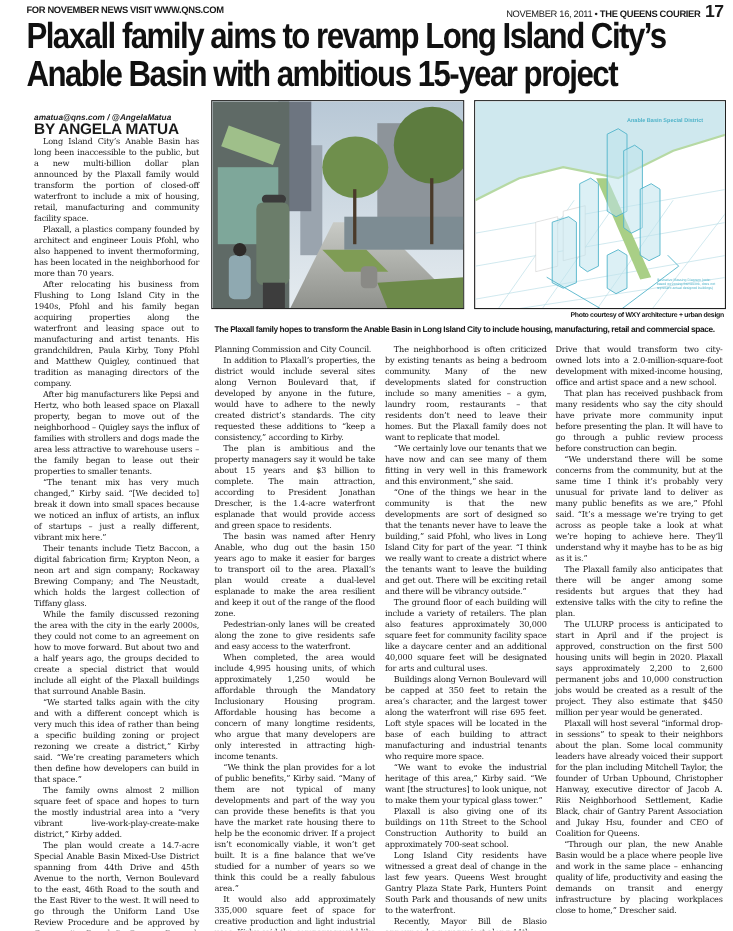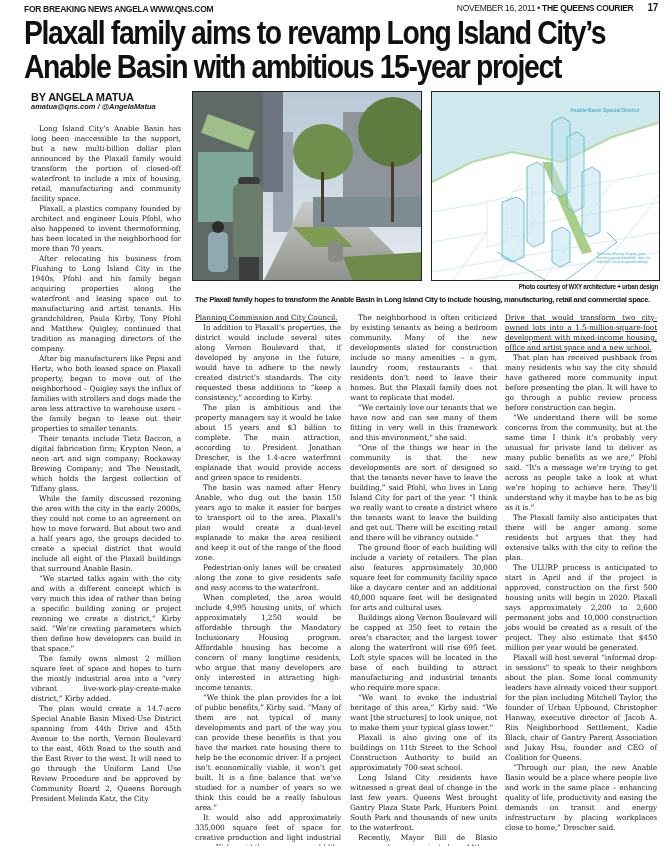--- a/index.html
+++ b/index.html
@@ -4,34 +4,34 @@
 <style>
   * { box-sizing: border-box; margin: 0; padding: 0; }
   html, body { width: 666px; height: 846px; background: #ffffff; overflow: hidden; }
   body { position: relative; font-family: "DejaVu Serif", serif; color: #1a1a1a; }
 
   .topbar { position: absolute; left: 24px; right: 8px; top: 4px; height: 12px;
     font-family: "Liberation Sans", sans-serif; font-weight: bold; font-size: 8.5px; letter-spacing: -0.3px; }
   .topbar .left { position: absolute; left: 0; top: 0; }
   .topbar .right { position: absolute; right: 0; top: -2px; font-weight: normal; }
   .topbar .right b { font-weight: bold; margin-top: 12px; }
-  .topbar .pagenum { font-size: 10px; font-weight: bold; margin-left: 12px; }
+  .topbar .pagenum { font-size: 16px; font-weight: bold; margin-left: 2px; }
 
   .headline { position: absolute; left: 24px; right: 4px; top: 16px;
     font-family: "Liberation Sans", sans-serif; font-weight: bold; font-size: 33px;
     line-height: 34px; letter-spacing: -1.6px; color: #111; transform: scaleX(0.86); transform-origin: left top; width: 740px; }
 
-  .byline { position: absolute; left: 31px; top: 91px; font-family: "Liberation Sans", sans-serif;
-    font-weight: bold; font-size: 11px; letter-spacing: -0.2px; }
+  .byline { position: absolute; left: 31px; top: 109px; font-family: "Liberation Sans", sans-serif;
+    font-weight: bold; font-size: 14px; letter-spacing: -0.2px; }
   .byline-email { position: absolute; left: 31px; top: 102px; font-family: "Liberation Sans", sans-serif;
     font-style: italic; font-weight: bold; font-size: 7.5px; color: #222; }
 
   .col { position: absolute; font-size: 7.4px; line-height: 10px; text-align: justify; letter-spacing: -0.15px; }
   .col p { text-indent: 8px; }
-  .col p.noindent { text-indent: 0; text-decoration: underline; }
+  .col p.noindent { text-indent: 0; }
   .col1 { left: 31px; top: 124px; width: 150px; }
   .col2 { left: 195px; top: 313px; width: 146px; }
   .col3 { left: 350px; top: 313px; width: 147px; }
   .col4 { left: 505px; top: 313px; width: 152px; }
 
   .photo { position: absolute; border: 1px solid #222; overflow: hidden; }
   .photo-street { left: 192px; top: 91px; width: 230px; height: 190px; }
   .photo-map { left: 431px; top: 91px; width: 229px; height: 190px; background: #ffffff; }
 
   .credit { position: absolute; right: 8px; top: 283px; font-family: "Liberation Sans", sans-serif;
@@ -41,21 +41,21 @@
 
   .map-label { position: absolute; left: 138px; top: 15px; font-family: "Liberation Sans", sans-serif;
     font-weight: bold; font-size: 5px; line-height: 6px; color: #4fb3c9; }
   .map-note { position: absolute; left: 165px; top: 160px; width: 55px; font-family: "Liberation Sans", sans-serif;
     font-size: 3.2px; line-height: 4px; color: #4fb3c9; }
 </style>
 </head>
 <body>
 
 <div class="topbar">
-  <span class="left">FOR BREAKING NEWS ANGELA WWW.QNS.COM</span>
+  <span class="left">FOR NOVEMBER NEWS VISIT WWW.QNS.COM</span>
   <span class="right">
     <span>NOVEMBER 16, 2011</span>
     <span>•</span>
     <b>THE QUEENS COURIER</b>
     <span class="pagenum">17</span>
   </span>
 </div>
 
 <h1 class="headline">
   <div>Plaxall family aims to revamp Long Island City’s</div>
@@ -123,24 +123,25 @@
     <polyline points="65,160 125,195 185,150 175,140" fill="none" stroke="#4fb3c9" stroke-width="0.8"></polyline>
   </svg>
   <div class="map-label">Anable Basin Special District</div>
   <div class="map-note">Illustrative Massing Diagram (note: based on zoning framework, does not represent actual designed buildings)</div>
 </div>
 
 <div class="credit">Photo courtesy of WXY architecture + urban design</div>
 <div class="caption">The Plaxall family hopes to transform the Anable Basin in Long Island City to include housing, manufacturing, retail and commercial space.</div>
 
 <div class="col col1">
-  <p>Long Island City’s Anable Basin has long been inaccessible to the support, but a new multi-billion dollar plan announced by the Plaxall family would transform the portion of closed-off waterfront to include a mix of housing, retail, manufacturing and community facility space.</p>
+  <p>Long Island City’s Anable Basin has long been inaccessible to the public, but a new multi-billion dollar plan announced by the Plaxall family would transform the portion of closed-off waterfront to include a mix of housing, retail, manufacturing and community facility space.</p>
   <p>Plaxall, a plastics company founded by architect and engineer Louis Pfohl, who also happened to invent thermoforming, has been located in the neighborhood for more than 70 years.</p>
   <p>After relocating his business from Flushing to Long Island City in the 1940s, Pfohl and his family began acquiring properties along the waterfront and leasing space out to manufacturing and artist tenants. His grandchildren, Paula Kirby, Tony Pfohl and Matthew Quigley, continued that tradition as managing directors of the company.</p>
   <p>After big manufacturers like Pepsi and Hertz, who both leased space on Plaxall property, began to move out of the neighborhood – Quigley says the influx of families with strollers and dogs made the area less attractive to warehouse users – the family began to lease out their properties to smaller tenants.</p>
+  <p>“The tenant mix has very much changed,” Kirby said. “[We decided to] break it down into small spaces because we noticed an influx of artists, an influx of startups – just a really different, vibrant mix here.”</p>
   <p>Their tenants include Tietz Baccon, a digital fabrication firm; Krypton Neon, a neon art and sign company; Rockaway Brewing Company; and The Neustadt, which holds the largest collection of Tiffany glass.</p>
   <p>While the family discussed rezoning the area with the city in the early 2000s, they could not come to an agreement on how to move forward. But about two and a half years ago, the groups decided to create a special district that would include all eight of the Plaxall buildings that surround Anable Basin.</p>
   <p>“We started talks again with the city and with a different concept which is very much this idea of rather than being a specific building zoning or project rezoning we create a district,” Kirby said. “We’re creating parameters which then define how developers can build in that space.”</p>
   <p>The family owns almost 2 million square feet of space and hopes to turn the mostly industrial area into a “very vibrant live-work-play-create-make district,” Kirby added.</p>
   <p>The plan would create a 14.7-acre Special Anable Basin Mixed-Use District spanning from 44th Drive and 45th Avenue to the north, Vernon Boulevard to the east, 46th Road to the south and the East River to the west. It will need to go through the Uniform Land Use Review Procedure and be approved by Community Board 2, Queens Borough President Melinda Katz, the City</p>
 </div>
 
 <div class="col col2">
   <p class="noindent">Planning Commission and City Council.</p>
   <p>In addition to Plaxall’s properties, the district would include several sites along Vernon Boulevard that, if developed by anyone in the future, would have to adhere to the newly created district’s standards. The city requested these additions to “keep a consistency,” according to Kirby.</p>
@@ -158,20 +159,20 @@
   <p>“One of the things we hear in the community is that the new developments are sort of designed so that the tenants never have to leave the building,” said Pfohl, who lives in Long Island City for part of the year. “I think we really want to create a district where the tenants want to leave the building and get out. There will be exciting retail and there will be vibrancy outside.”</p>
   <p>The ground floor of each building will include a variety of retailers. The plan also features approximately 30,000 square feet for community facility space like a daycare center and an additional 40,000 square feet will be designated for arts and cultural uses.</p>
   <p>Buildings along Vernon Boulevard will be capped at 350 feet to retain the area’s character, and the largest tower along the waterfront will rise 695 feet. Loft style spaces will be located in the base of each building to attract manufacturing and industrial tenants who require more space.</p>
   <p>“We want to evoke the industrial heritage of this area,” Kirby said. “We want [the structures] to look unique, not to make them your typical glass tower.”</p>
   <p>Plaxall is also giving one of its buildings on 11th Street to the School Construction Authority to build an approximately 700-seat school.</p>
   <p>Long Island City residents have witnessed a great deal of change in the last few years. Queens West brought Gantry Plaza State Park, Hunters Point South Park and thousands of new units to the waterfront.</p>
   <p>Recently, Mayor Bill de Blasio announced a new project along 44th</p>
 </div>
 
 <div class="col col4">
-  <p class="noindent">Drive that would transform two city-owned lots into a 1.5-million-square-foot development with mixed-income housing, office and artist space and a new school.</p>
-  <p>That plan has received pushback from many residents who say the city should have gathered more community input before presenting the plan. It will have to go through a public review process before construction can begin.</p>
+  <p class="noindent">Drive that would transform two city-owned lots into a 2.0-million-square-foot development with mixed-income housing, office and artist space and a new school.</p>
+  <p>That plan has received pushback from many residents who say the city should have private more community input before presenting the plan. It will have to go through a public review process before construction can begin.</p>
   <p>“We understand there will be some concerns from the community, but at the same time I think it’s probably very unusual for private land to deliver as many public benefits as we are,” Pfohl said. “It’s a message we’re trying to get across as people take a look at what we’re hoping to achieve here. They’ll understand why it maybe has to be as big as it is.”</p>
   <p>The Plaxall family also anticipates that there will be anger among some residents but argues that they had extensive talks with the city to refine the plan.</p>
   <p>The ULURP process is anticipated to start in April and if the project is approved, construction on the first 500 housing units will begin in 2020. Plaxall says approximately 2,200 to 2,600 permanent jobs and 10,000 construction jobs would be created as a result of the project. They also estimate that $450 million per year would be generated.</p>
   <p>Plaxall will host several “informal drop-in sessions” to speak to their neighbors about the plan. Some local community leaders have already voiced their support for the plan including Mitchell Taylor, the founder of Urban Upbound, Christopher Hanway, executive director of Jacob A. Riis Neighborhood Settlement, Kadie Black, chair of Gantry Parent Association and Jukay Hsu, founder and CEO of Coalition for Queens.</p>
   <p>“Through our plan, the new Anable Basin would be a place where people live and work in the same place – enhancing quality of life, productivity and easing the demands on transit and energy infrastructure by placing workplaces close to home,” Drescher said.</p>
 </div>
 
 </body></html>

